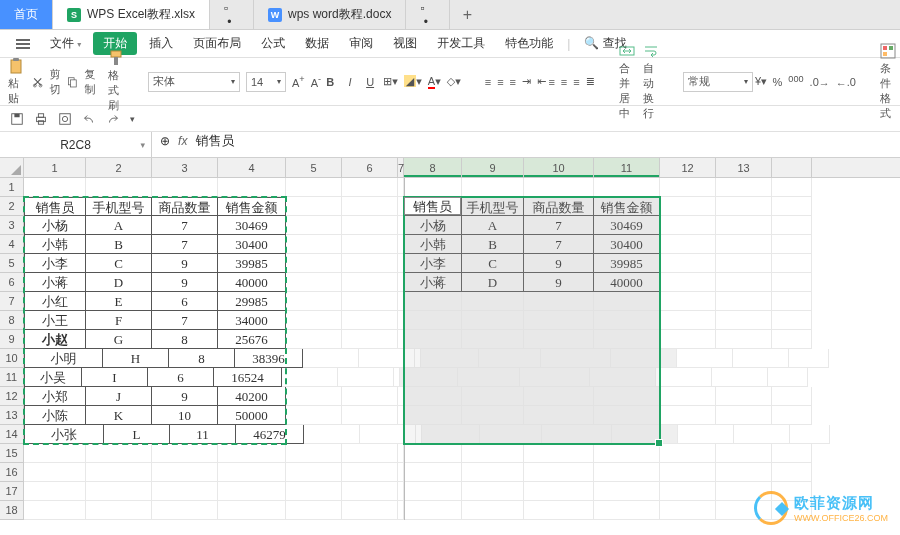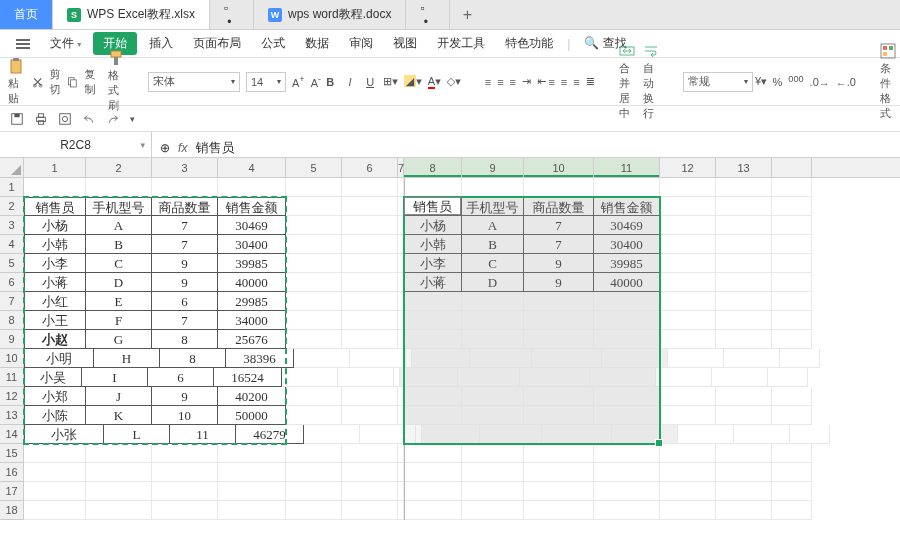--- a/index.html
+++ b/index.html
@@ -26,21 +26,21 @@
 .ribbon { height: 48px; display: flex; align-items: center; padding: 4px 8px; gap: 8px; border-bottom: 1px solid #e0e0e0; font-size: 11px; color: #555; }
 .rgroup { display: flex; flex-direction: row; gap: 2px; }
 .rrow { display: flex; align-items: center; gap: 6px; }
 .big-btn { display: flex; flex-direction: column; align-items: center; gap: 2px; width: 36px; cursor: pointer; font-size: 11px; }
 .ic { width: 16px; height: 16px; display: inline-block; }
 .divider { width: 1px; height: 36px; background: #e0e0e0; margin: 0 4px; }
 .sel { border: 1px solid #ccc; padding: 1px 4px; background: #fff; font-size: 11px; display: flex; align-items: center; gap: 3px; height: 20px; }
 
 .qat { height: 26px; display: flex; align-items: center; gap: 10px; padding: 0 10px; border-bottom: 1px solid #e0e0e0; color: #555; }
 
-.formula-bar { height: 26px; display: flex; align-items: flex-end; border-bottom: 1px solid #d0d0d0; }
+.formula-bar { height: 26px; display: flex; align-items: flex-start; border-bottom: 1px solid #d0d0d0; }
 .name-box { width: 152px; border-right: 1px solid #d0d0d0; height: 100%; display: flex; align-items: center; justify-content: center; font-size: 12px; position: relative; }
 .name-box .dd { position: absolute; right: 6px; color: #888; font-size: 9px; }
 .fx-area { display: flex; align-items: center; gap: 8px; padding: 0 8px; }
 .fx-lbl { font-style: italic; color: #666; }
 
 .grid-area { position: relative; height: 377px; overflow: hidden; }
 .colhdr { display: flex; height: 20px; background: #f0f0f0; border-bottom: 1px solid #ccc; }
 .corner { width: 24px; border-right: 1px solid #ccc; background: #f0f0f0; position: relative; }
 .corner::after { content: ""; position: absolute; right: 2px; bottom: 2px; border: 5px solid transparent; border-right-color: #aaa; border-bottom-color: #aaa; }
 .ch { border-right: 1px solid #ccc; text-align: center; line-height: 20px; font-size: 11px; color: #555; }
@@ -477,21 +477,21 @@
           <div class="cell" style="width: 6px;"></div>
           <div class="cell" style="width: 58px; background: rgba(190, 190, 190, 0.25);"></div>
           <div class="cell" style="width: 62px; background: rgba(190, 190, 190, 0.25);"></div>
           <div class="cell" style="width: 70px; background: rgba(190, 190, 190, 0.25);"></div>
           <div class="cell" style="width: 66px; background: rgba(190, 190, 190, 0.25);"></div>
           <div class="cell" style="width: 56px;"></div>
           <div class="cell" style="width: 56px;"></div>
           <div class="cell" style="width: 40px;"></div>
         </div>
         <div class="grow">
-          <div class="cell tbl-inner-b tbl-inner-r" style="width: 70px; border-left: 1px solid rgb(85, 85, 85);">小明</div>
+          <div class="cell tbl-inner-b tbl-inner-r" style="width: 79px; border-left: 1px solid rgb(85, 85, 85);">小明</div>
           <div class="cell tbl-inner-b tbl-inner-r" style="width: 66px;">H</div>
           <div class="cell tbl-inner-b tbl-inner-r" style="width: 66px;">8</div>
           <div class="cell tbl-inner-b" style="width: 68px; border-right: 1px solid rgb(85, 85, 85);">38396</div>
           <div class="cell" style="width: 56px;"></div>
           <div class="cell" style="width: 56px;"></div>
           <div class="cell" style="width: 6px;"></div>
           <div class="cell" style="width: 58px; background: rgba(190, 190, 190, 0.25);"></div>
           <div class="cell" style="width: 62px; background: rgba(190, 190, 190, 0.25);"></div>
           <div class="cell" style="width: 70px; background: rgba(190, 190, 190, 0.25);"></div>
           <div class="cell" style="width: 66px; background: rgba(190, 190, 190, 0.25);"></div>
@@ -626,13 +626,20 @@
           <div class="cell" style="width: 56px;"></div>
           <div class="cell" style="width: 56px;"></div>
           <div class="cell" style="width: 40px;"></div>
         </div>
         <div class="dashed-box" style="left: -1px; top: 18px; width: 264px; height: 249px;"></div>
         <div class="solid-box" style="left: 379px; top: 18px; width: 258px; height: 249px;"></div>
         <div class="active-cell" style="left: 380px; top: 19px; width: 57px; height: 18px; text-align: center; font-family: SimSun, serif; font-size: 13px; line-height: 18px;">销售员</div>
       </div>
   </div>
 
+  <div class="watermark">
+    <div class="wm-circle"></div>
+    <div class="wm-txt">
+      <span class="wm-cn">欧菲资源网</span>
+      <span class="wm-en">WWW.OFFICE26.COM</span>
+    </div>
+  </div>
 </div>
 
 </body></html>

